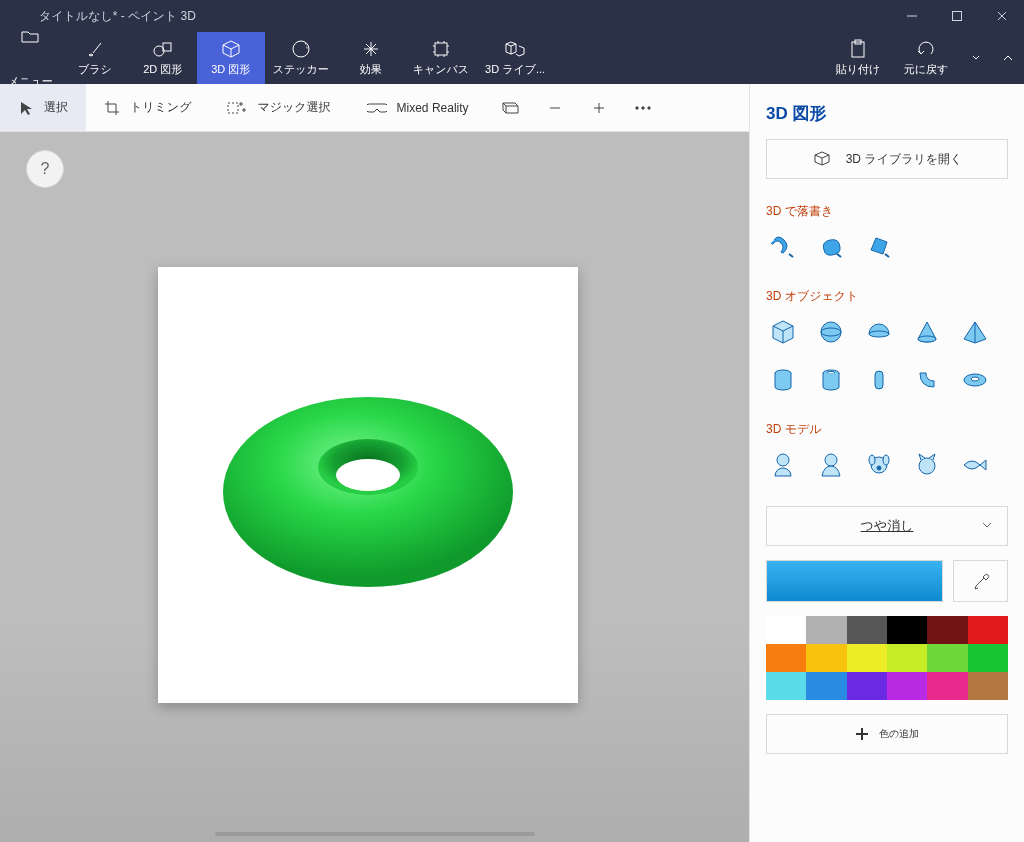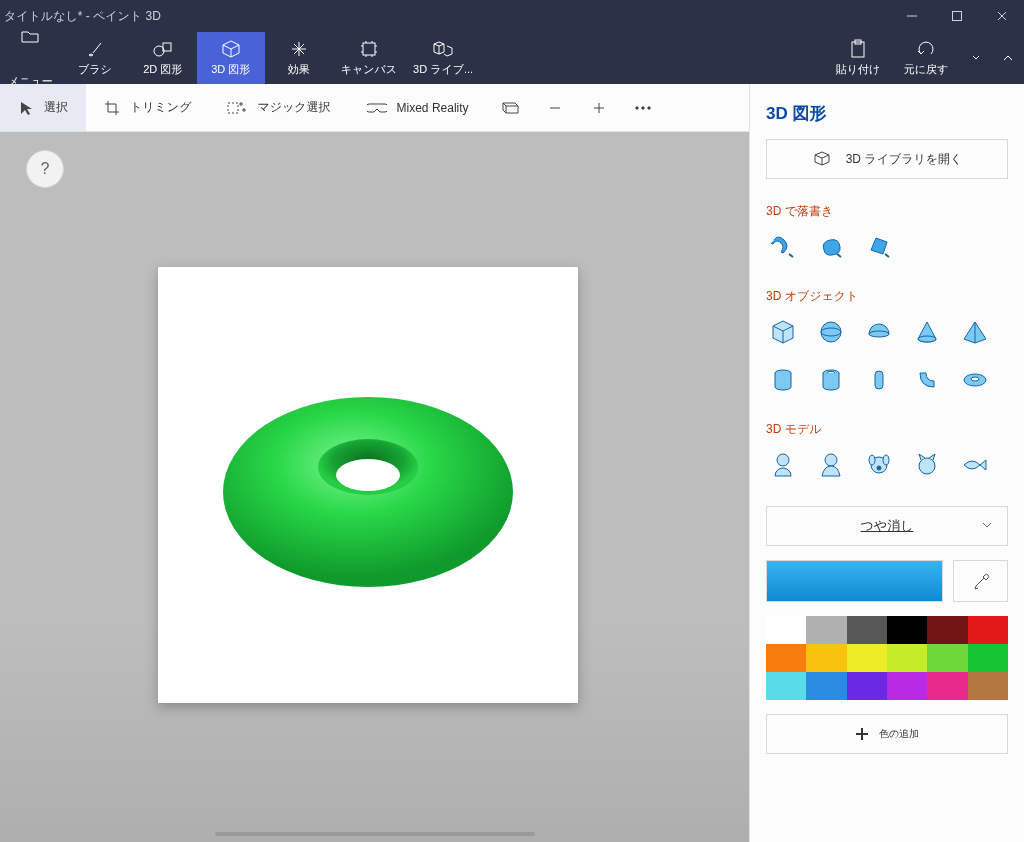--- a/index.html
+++ b/index.html
@@ -1,19 +1,19 @@
 <!DOCTYPE html>
 <html><head>
 <meta charset="utf-8">
 <style>
 * { margin:0; padding:0; box-sizing:border-box; font-family:"Yu Gothic UI","Segoe UI",sans-serif; -webkit-user-select:none; user-select:none;}
 body { width:1024px; height:842px; background:#bdbdbd; overflow:hidden; position:relative;}
 
 .titlebar { height:32px; background:#2b3146; display:flex; align-items:center; color:#cfd3df; font-size:12px;}
-.titlebar .title { padding-left:4px; flex:1;}
+.titlebar .title { padding-left:4px; flex:1;margin-left:35px;}
 .ctrl { width:45px; height:32px; display:flex; align-items:center; justify-content:center; }
 .ctrl svg { stroke:#cfd3df; fill:none;}
 
 .ribbon { height:52px; background:#2b3146; display:flex; align-items:stretch; color:#fff;}
 .rbtn { display:flex; flex-direction:column; align-items:center; justify-content:center; font-size:11px; padding:0 8px; min-width:68px; gap:3px;}
 .rbtn.menu { min-width:50px;gap:30px;}
 .rbtn.active { background:#4a62d8;}
 .rbtn .ic { height:20px; display:flex; align-items:center; justify-content:center;}
 .rbtn svg { stroke:#fff; fill:none;}
 .ribbon-spacer { flex:1;}
@@ -102,20 +102,29 @@
     <span class="ic">
         <svg width="20" height="20">
           <path d="M10 2 L18 6 L18 14 L10 18 L2 14 L2 6 Z M2 6 L10 10 L18 6 M10 10 V18"></path>
         </svg>
       </span>
     <span>3D 図形</span>
   </div>
   <div class="rbtn">
     <span class="ic">
         <svg width="20" height="20">
+          <circle cx="10" cy="10" r="8"></circle>
+          <path d="M14 4 A8 8 0 0 1 16 10" stroke-dasharray="2 2"></path>
+        </svg>
+      </span>
+    <span>ステッカー</span>
+  </div>
+  <div class="rbtn">
+    <span class="ic">
+        <svg width="20" height="20">
           <path d="M10 3 V17 M3 10 H17 M5 5 L15 15 M15 5 L5 15"></path>
         </svg>
       </span>
     <span>効果</span>
   </div>
   <div class="rbtn">
     <span class="ic">
         <svg width="20" height="20">
           <rect x="4" y="4" width="12" height="12"></rect>
           <path d="M2 7 H4 M2 13 H4 M16 7 H18 M16 13 H18 M7 2 V4 M13 2 V4 M7 16 V18 M13 16 V18"></path>

